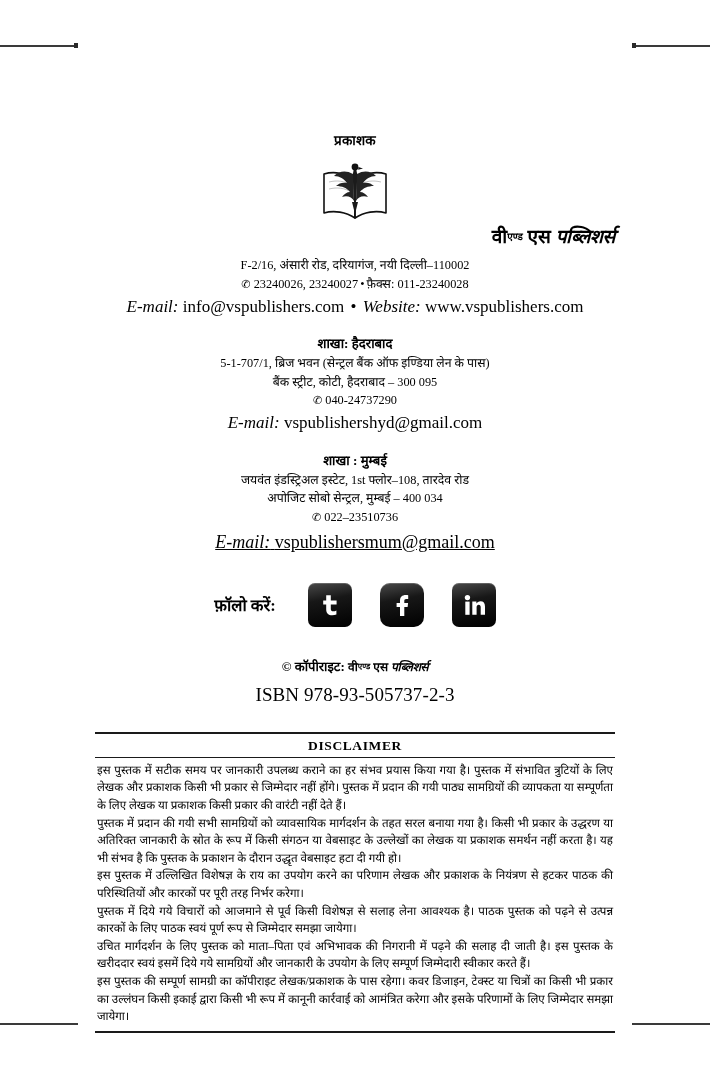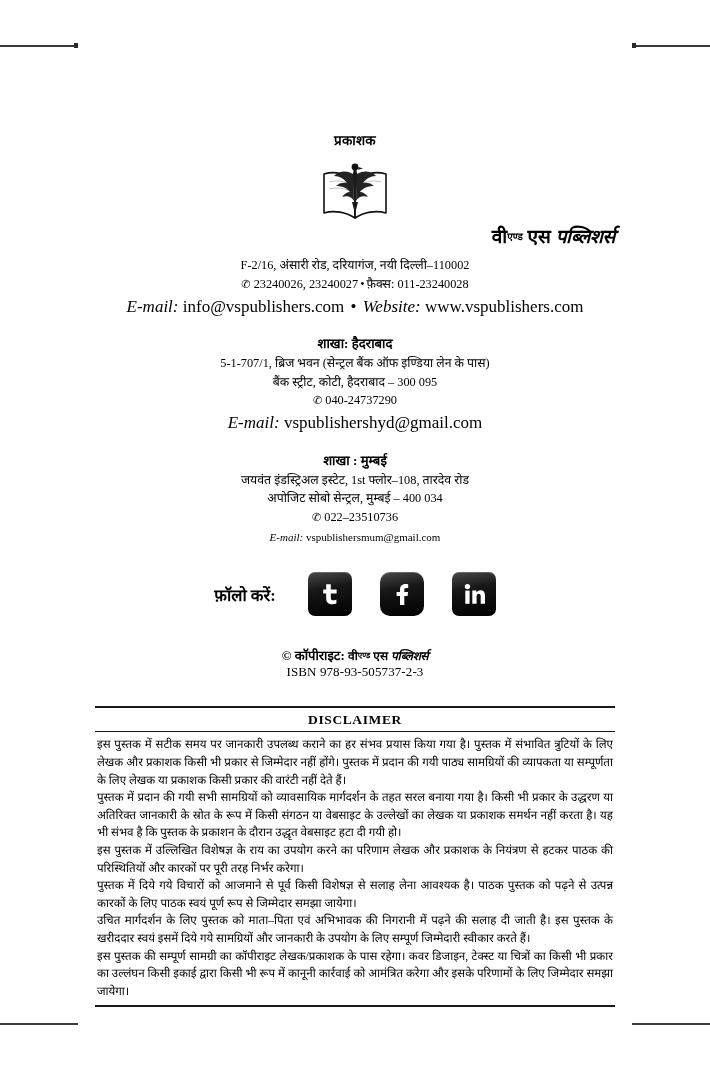--- a/index.html
+++ b/index.html
@@ -100,23 +100,24 @@
     margin-bottom: 2px;
   }
 
   .email-line {
     font-size: 17px;
     line-height: 1.5;
   }
   .email-line .lbl { font-style: italic; }
 
   .email-big {
-    font-size: 11px;
+    font-size: 18px;
     line-height: 1.5;
     margin-top: 2px;
+    text-decoration: underline;
   }
   .email-big .lbl { font-style: italic; }
 
   .sep-dot { padding: 0 2px; }
 
   .tel-glyph {
     font-family: "DejaVu Sans", sans-serif;
     font-size: 11px;
   }
 
@@ -154,22 +155,22 @@
     font-weight: bold;
   }
   .copyright .cr-logo {
     font-weight: bold;
     font-size: 12px;
   }
   .copyright .cr-logo .wm-small { font-size: 8px; vertical-align: 2px; }
   .copyright .cr-logo .wm-ital { font-style: italic; letter-spacing: -0.3px; }
 
   .isbn {
-    margin-top: 0;
-    font-size: 13px;
+    margin-top: 9px;
+    font-size: 19px;
     letter-spacing: 0.1px;
     text-align: center;
   }
 
   
   .disclaimer {
     margin-top: 26px;
     border-top: 2.2px solid #1a1a1a;
     border-bottom: 2.2px solid #1a1a1a;
     padding: 0;

